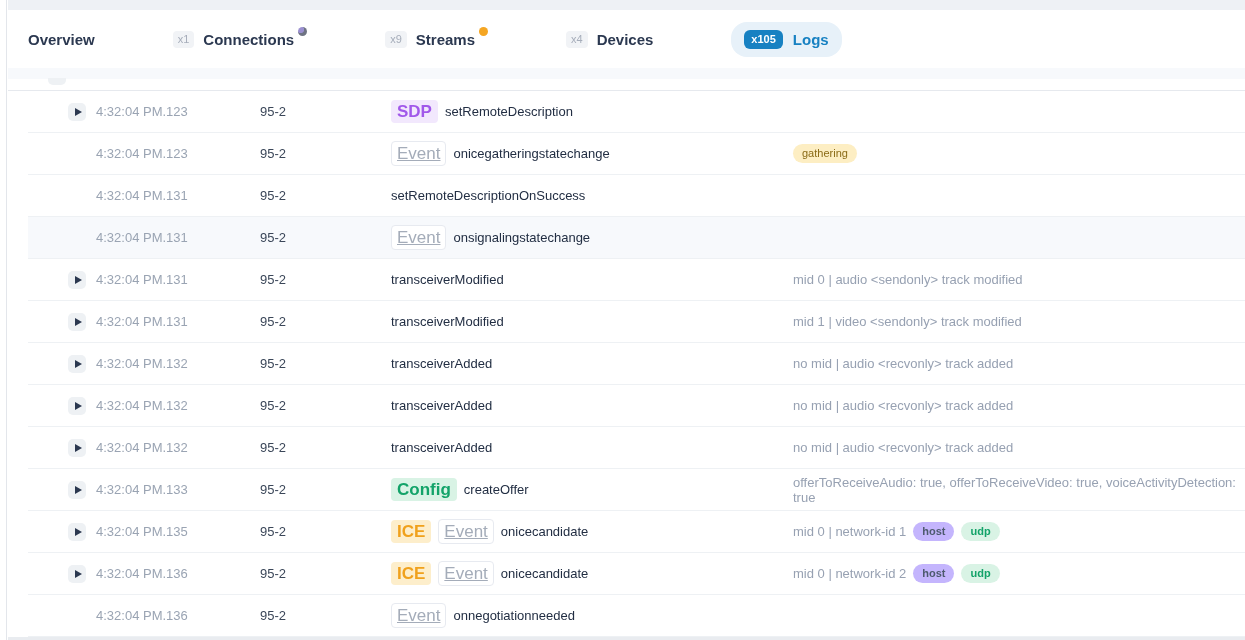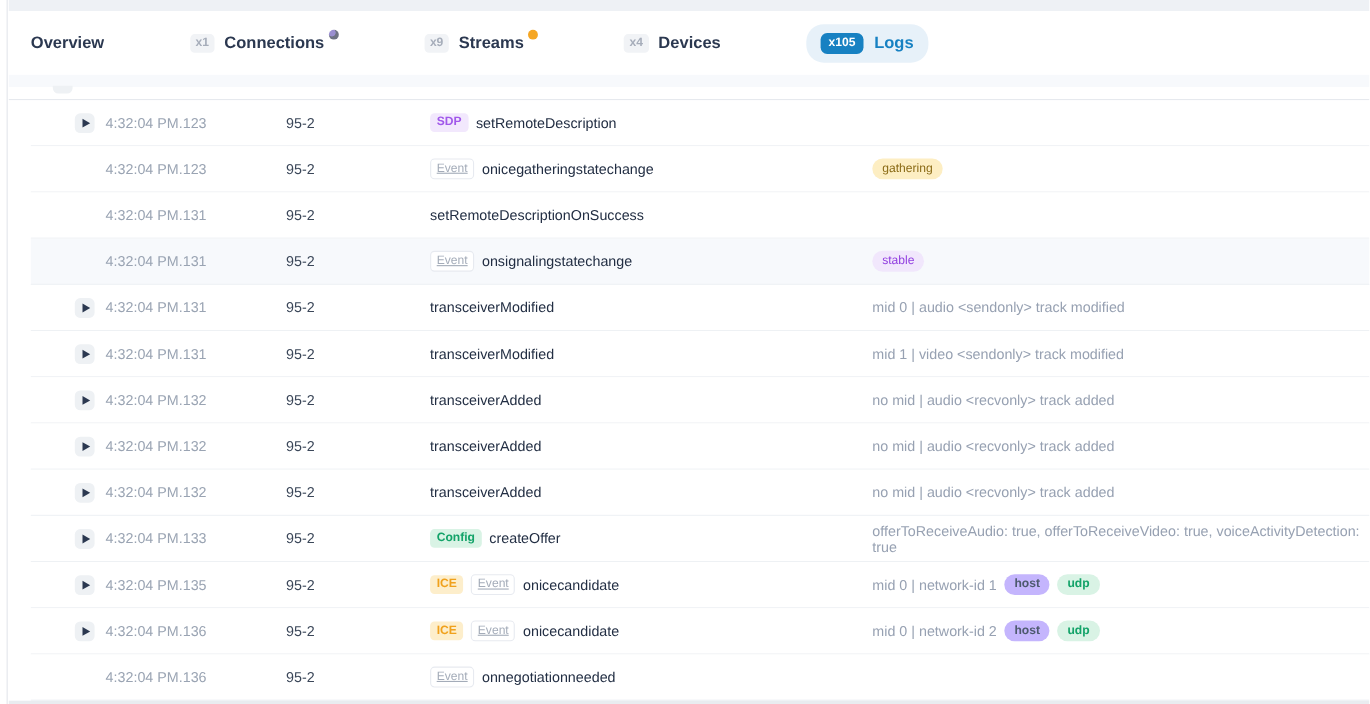--- a/index.html
+++ b/index.html
@@ -26,21 +26,21 @@
     height: 58px; padding-left: 20px; gap: 78px;
     background: #ffffff;
   }
   .tab {
     display: flex; align-items: center; gap: 9px;
     font-size: 15px; font-weight: 700; color: #2b3850;
     cursor: pointer; white-space: nowrap;
   }
   .tab-count {
     background: #f1f3f6; color: #a6adba;
-    font-size: 11px; font-weight: 700;
+    font-size: 11px; font-weight: 400;
     padding: 3px 5px; border-radius: 4px; line-height: 1;
   }
   .tab-dot {
     width: 9px; height: 9px; border-radius: 50%;
     margin-left: -5px; transform: translateY(-8px);
   }
   .tab-dot.purple-gray { background: radial-gradient(circle at 30% 30%, #9a8fd0 0 35%, #6e7383 42%); }
   .tab-dot.orange { background: #f5a623; }
   .tab.active {
     background: #e7f1f9; border-radius: 16px;
@@ -81,21 +81,21 @@
   .tri {
     width: 0; height: 0; margin-left: 2px;
     border-left: 7px solid #2b3850;
     border-top: 4.5px solid transparent;
     border-bottom: 4.5px solid transparent;
   }
   .cell-time { color: #9aa4b3; }
   .cell-conn { color: #3b4759; }
   .cell-event { display: flex; align-items: center; gap: 7px; color: #222e43; }
   .badge {
-    font-size: 11px; font-weight: 700; line-height: 1;
+    font-size: 17px; font-weight: 700; line-height: 1;
     padding: 3px 6px; border-radius: 4px;
   }
   .badge.sdp    { background: #f2e8fd; color: #a158ea; }
   .badge.event  { background: #ffffff; color: #a4acb9; border: 1px solid #e7eaf0; font-weight: 400; padding: 3px 5px; text-decoration: underline; }
   .badge.config { background: #d9f3e5; color: #13a369; }
   .badge.ice    { background: #fdeecb; color: #f0a11c; }
   .cell-details { display: flex; align-items: center; gap: 7px; color: #97a1b2; }
   .pill {
     font-size: 11px; line-height: 1;
     padding: 4px 9px; border-radius: 10px;
@@ -181,23 +181,20 @@
           <div class="cell-details"></div>
         </div>
         <div class="log-row highlight">
           <div class="cell-btn"></div>
           <div class="cell-time">4:32:04 PM.131</div>
           <div class="cell-conn">95-2</div>
           <div class="cell-event">
             <span class="badge event">Event</span>
             <span class="event-name">onsignalingstatechange</span>
           </div>
-          <div class="cell-details">
-            <span class="pill purple">stable</span>
-          </div>
         </div>
         <div class="log-row">
           <div class="cell-btn">
             <button class="expand-btn">
               <span class="tri"></span>
             </button>
           </div>
           <div class="cell-time">4:32:04 PM.131</div>
           <div class="cell-conn">95-2</div>
           <div class="cell-event">

